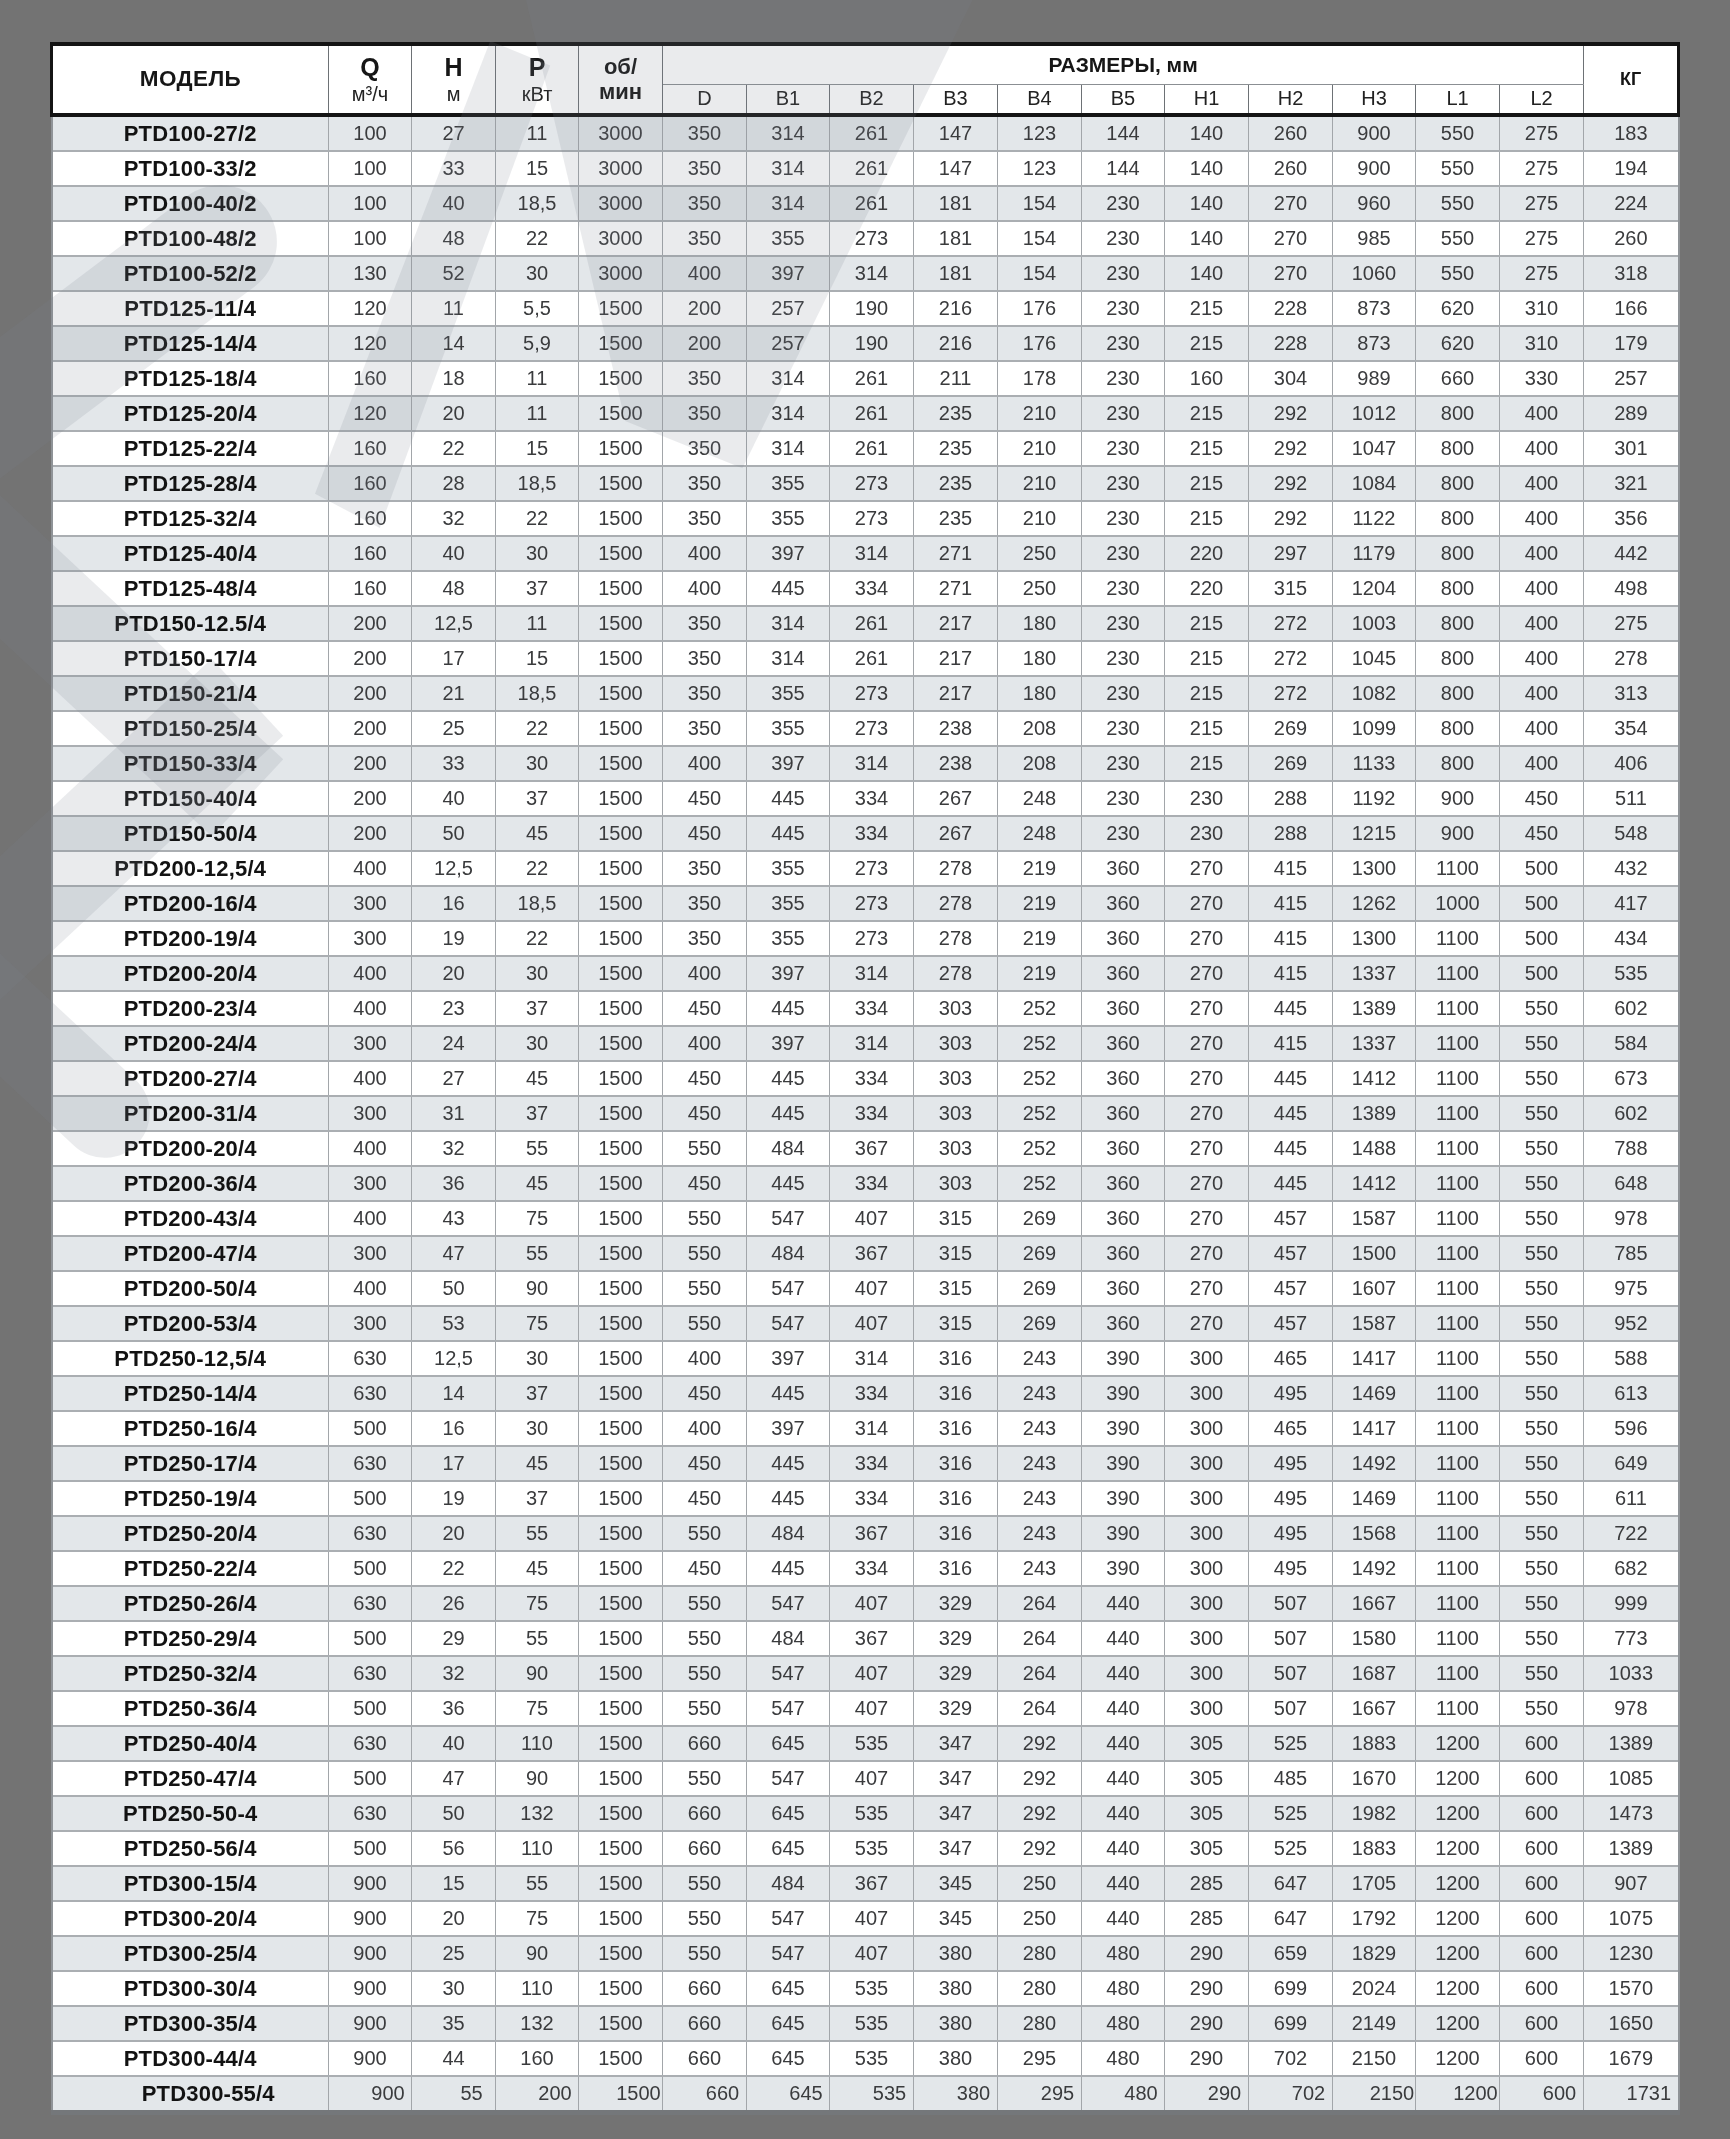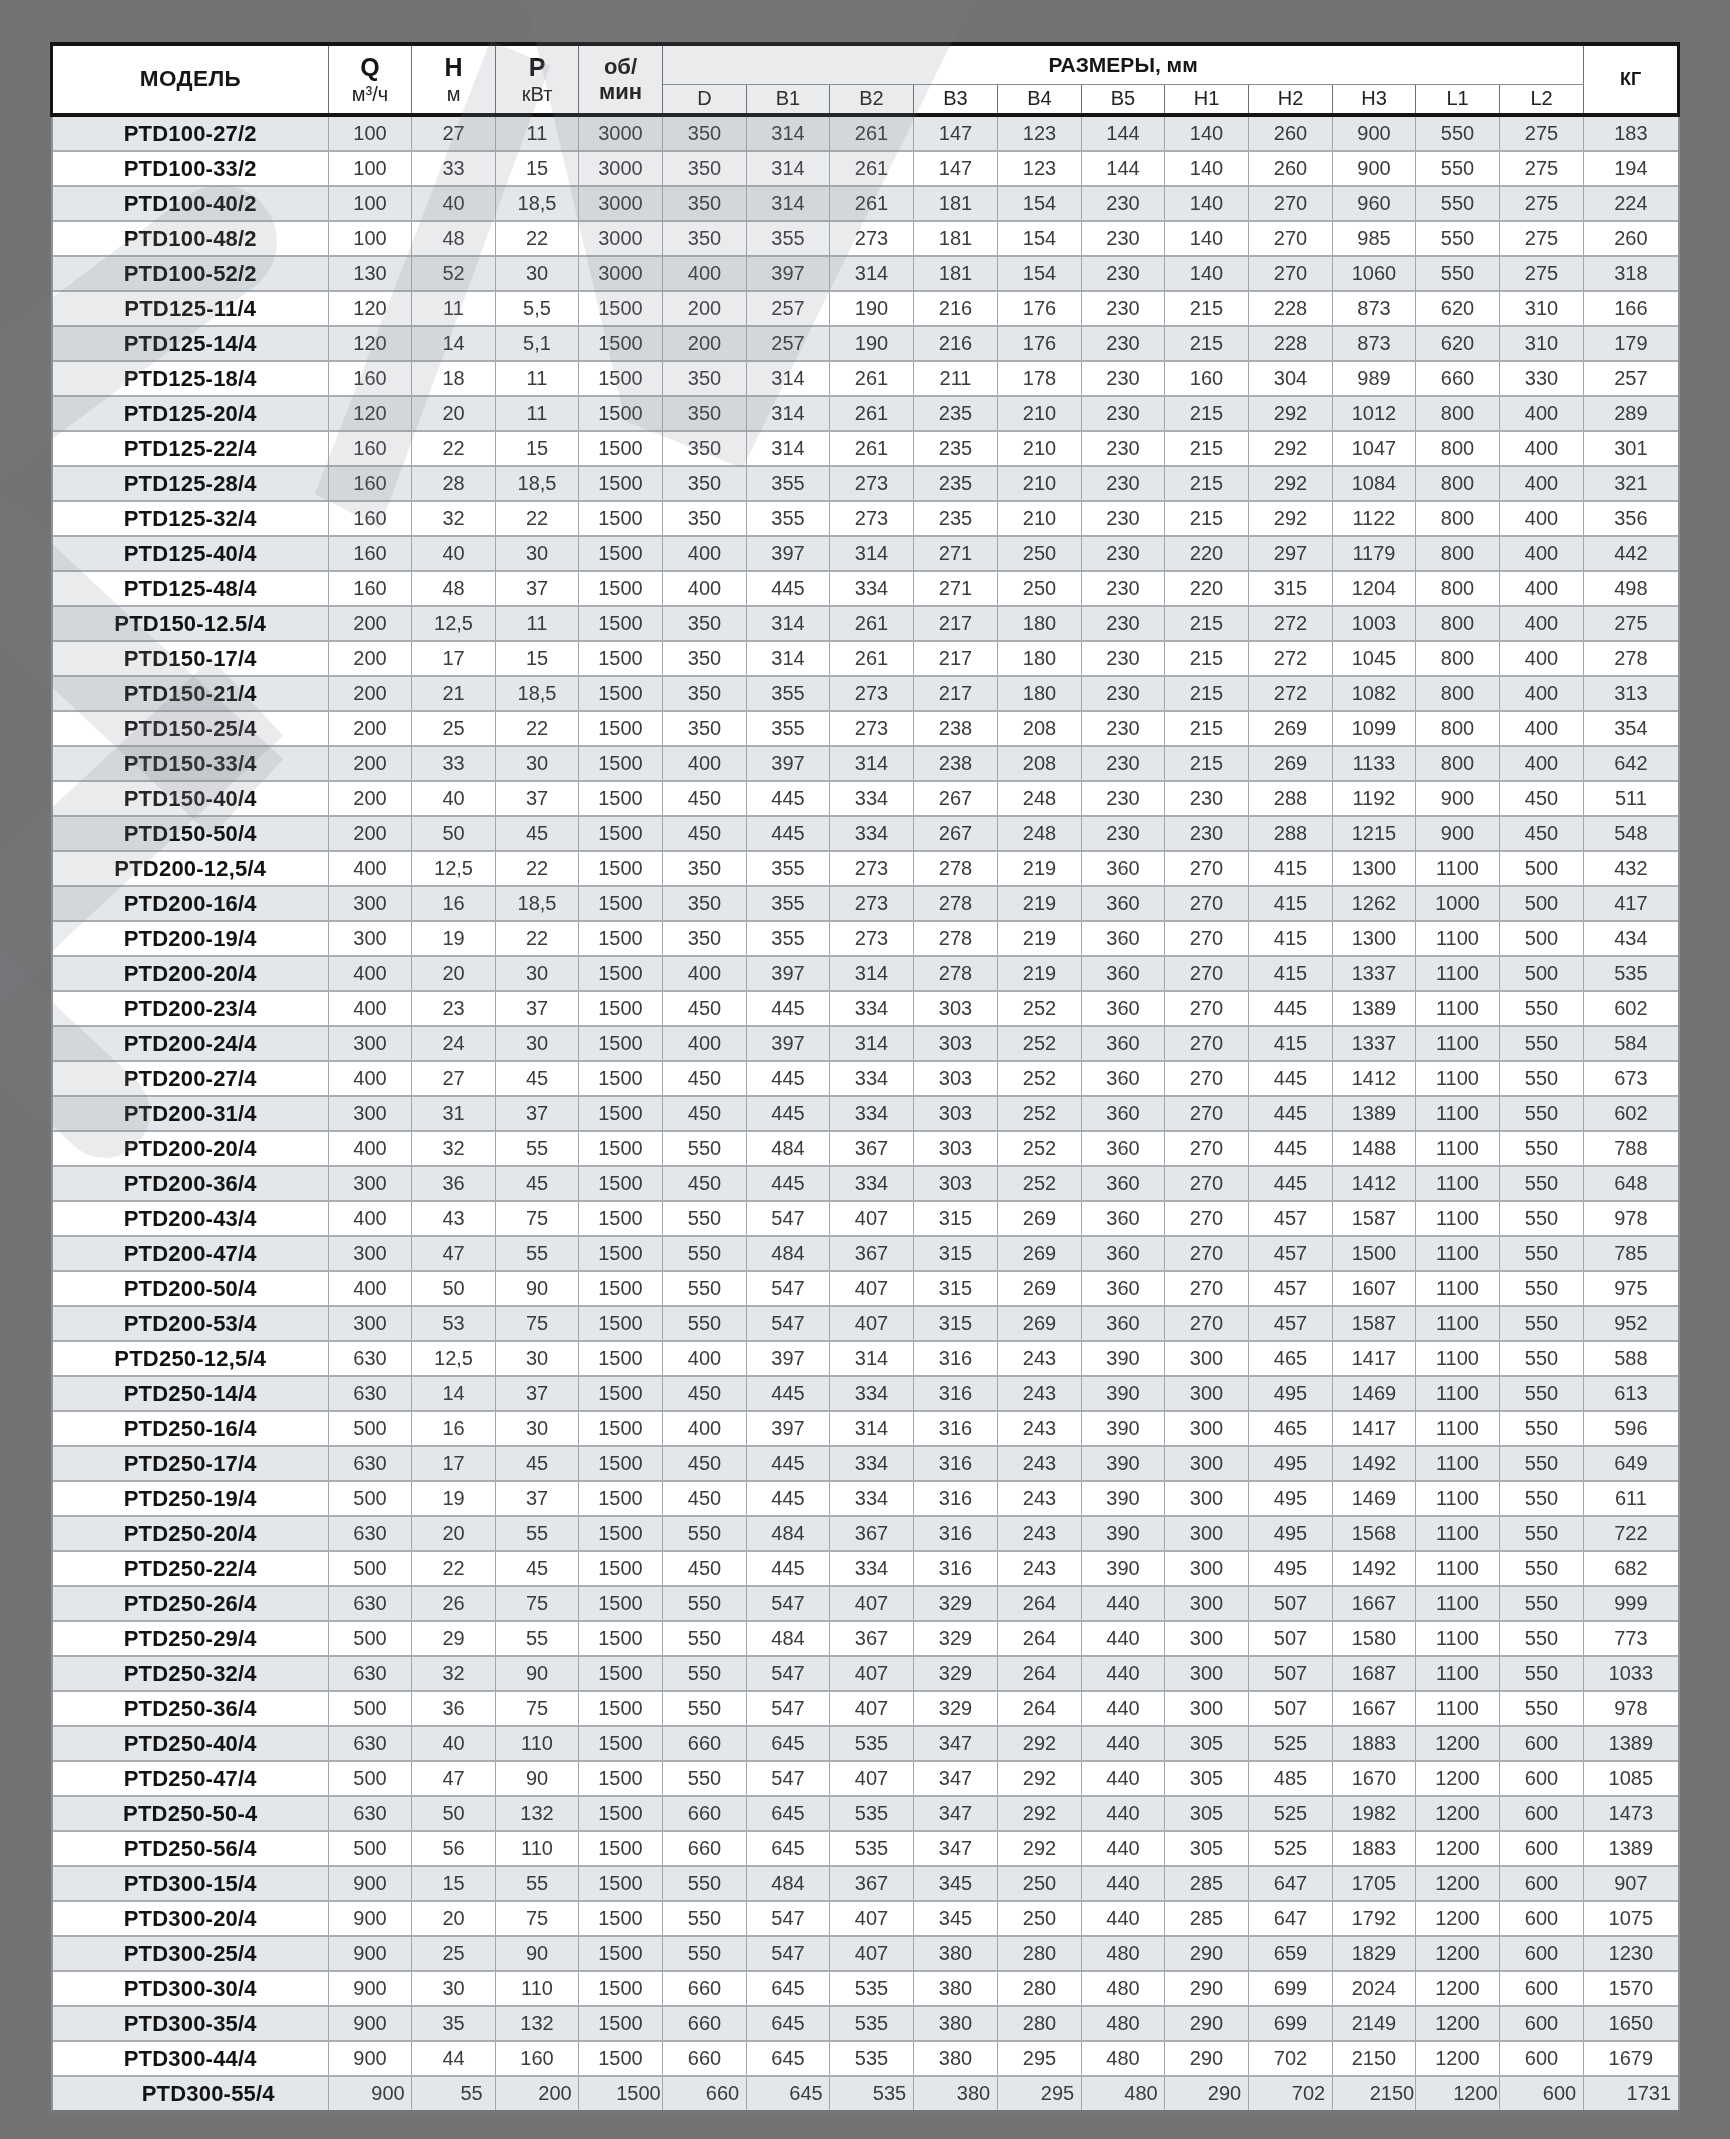--- a/index.html
+++ b/index.html
@@ -263,21 +263,21 @@
           <td>228</td>
           <td>873</td>
           <td>620</td>
           <td>310</td>
           <td>166</td>
         </tr>
         <tr>
           <td class="model">PTD125-14/4</td>
           <td>120</td>
           <td>14</td>
-          <td>5,1</td>
+          <td>5,9</td>
           <td>1500</td>
           <td>200</td>
           <td>257</td>
           <td>190</td>
           <td>216</td>
           <td>176</td>
           <td>230</td>
           <td>215</td>
           <td>228</td>
           <td>873</td>
@@ -504,21 +504,21 @@
           <td>397</td>
           <td>314</td>
           <td>238</td>
           <td>208</td>
           <td>230</td>
           <td>215</td>
           <td>269</td>
           <td>1133</td>
           <td>800</td>
           <td>400</td>
-          <td>642</td>
+          <td>406</td>
         </tr>
         <tr>
           <td class="model">PTD150-40/4</td>
           <td>200</td>
           <td>40</td>
           <td>37</td>
           <td>1500</td>
           <td>450</td>
           <td>445</td>
           <td>334</td>

